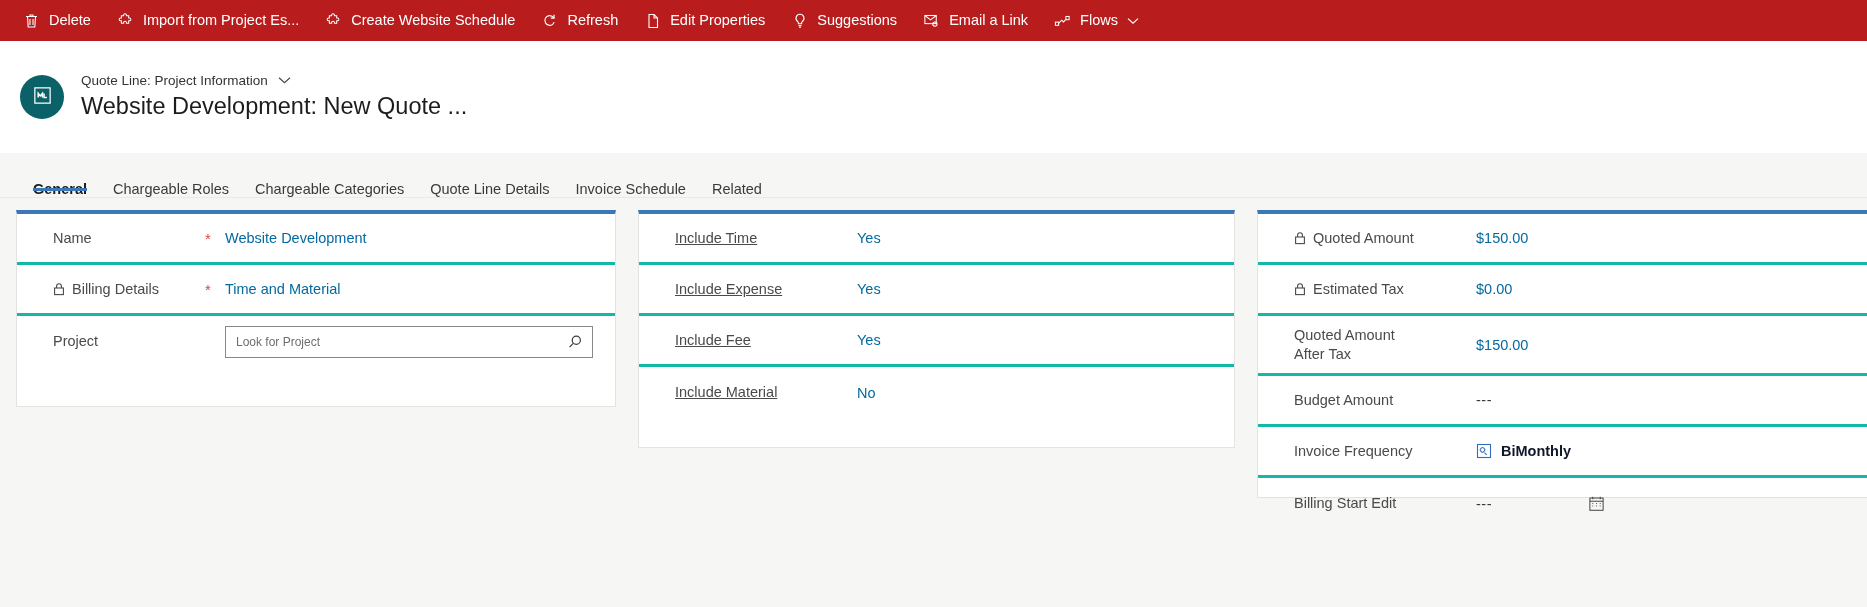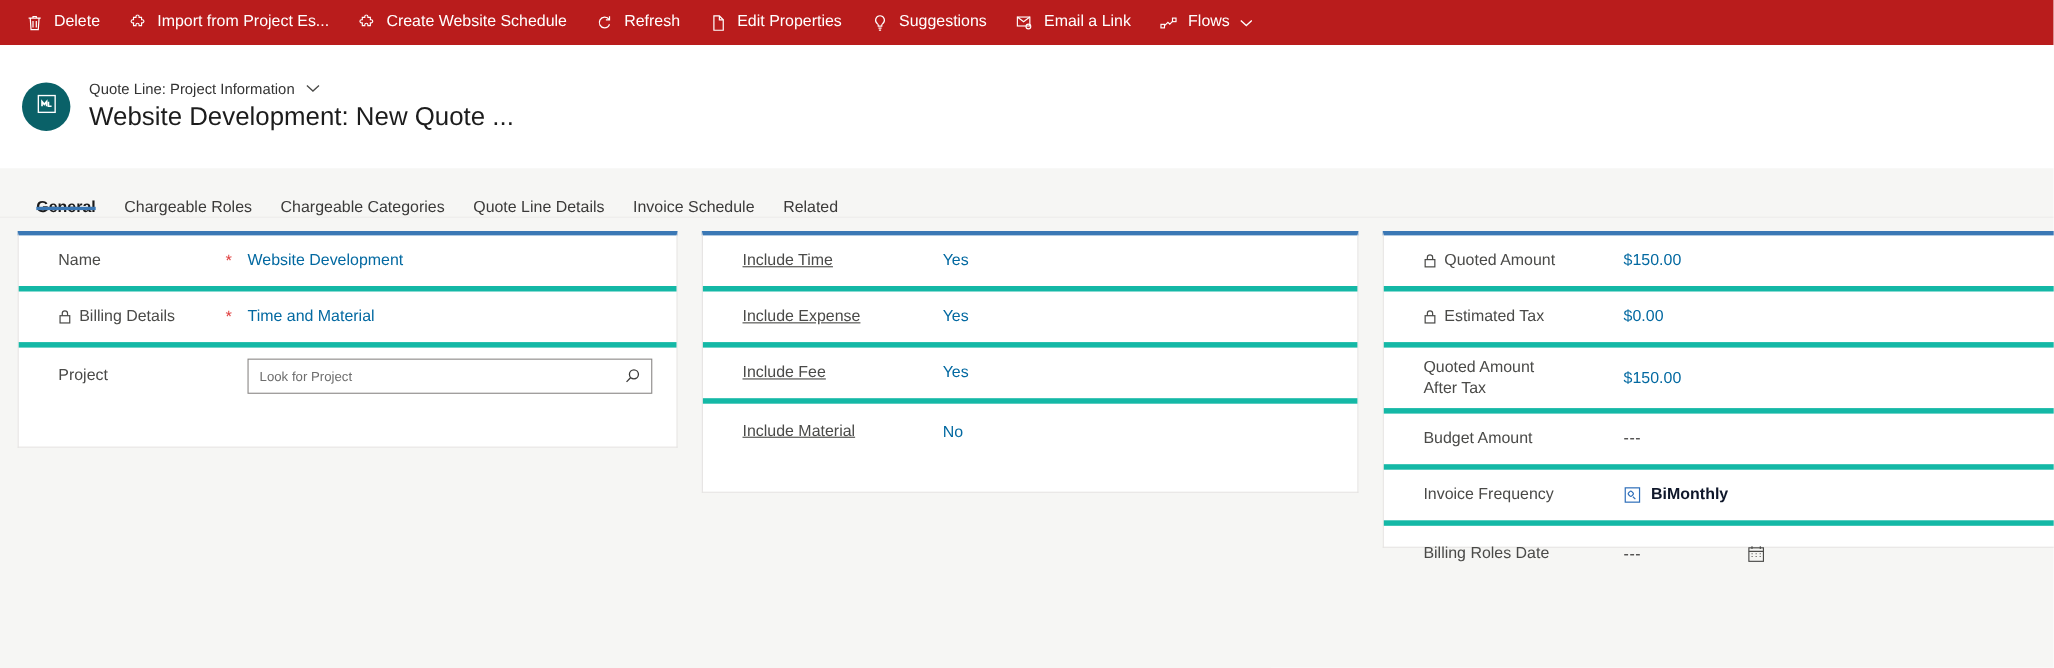--- a/index.html
+++ b/index.html
@@ -118,21 +118,21 @@
   }
   .card-a { width: 600px; height: 197px; }
   .card-b { width: 597px; height: 238px; }
   .card-c { width: 612px; height: 288px; }
 
   .row {
     display: flex;
     align-items: center;
     height: 51px;
     padding: 0 22px 0 36px;
-    border-bottom: 5px solid #14b8a6;
+    border-bottom: 3px solid #14b8a6;
   }
   .row:last-child { border-bottom: none; }
   .row-tall { height: 60px; }
 
   .lbl {
     display: flex;
     align-items: center;
     font-size: 14.5px;
     color: #4a4a48;
     flex: none;
@@ -467,21 +467,21 @@
             <path d="M5.6 4.9a1.3 1.3 0 011.9 0l1 1a1.3 1.3 0 010 1.9l-1 1a1.3 1.3 0 01-1.9 0l-1-1a1.3 1.3 0 010-1.9z"></path>
             <path d="M8.5 9.6l2.2 2.2"></path>
           </svg>
         </span>
         <span>BiMonthly</span>
       </div>
     </div>
 
     <div class="row">
       <div class="lbl lbl-c">
-        <span class="lbl-text">Billing Roles Date</span>
+        <span class="lbl-text">Billing Start Edit</span>
       </div>
       <div class="val val-dash">---</div>
       <span class="cal-ico">
         <svg width="17" height="17" viewBox="0 0 18 18" fill="none" stroke="#4a4a48" stroke-width="1.1">
           <rect x="2" y="3.2" width="14" height="13"></rect>
           <path d="M2 6.6h14"></path>
           <path d="M5 1.8v2.6M13 1.8v2.6"></path>
           <path d="M4.6 9h1M8.5 9h1M12.4 9h1M4.6 11.6h1M8.5 11.6h1M12.4 11.6h1" stroke-width="1"></path>
         </svg>
       </span>

